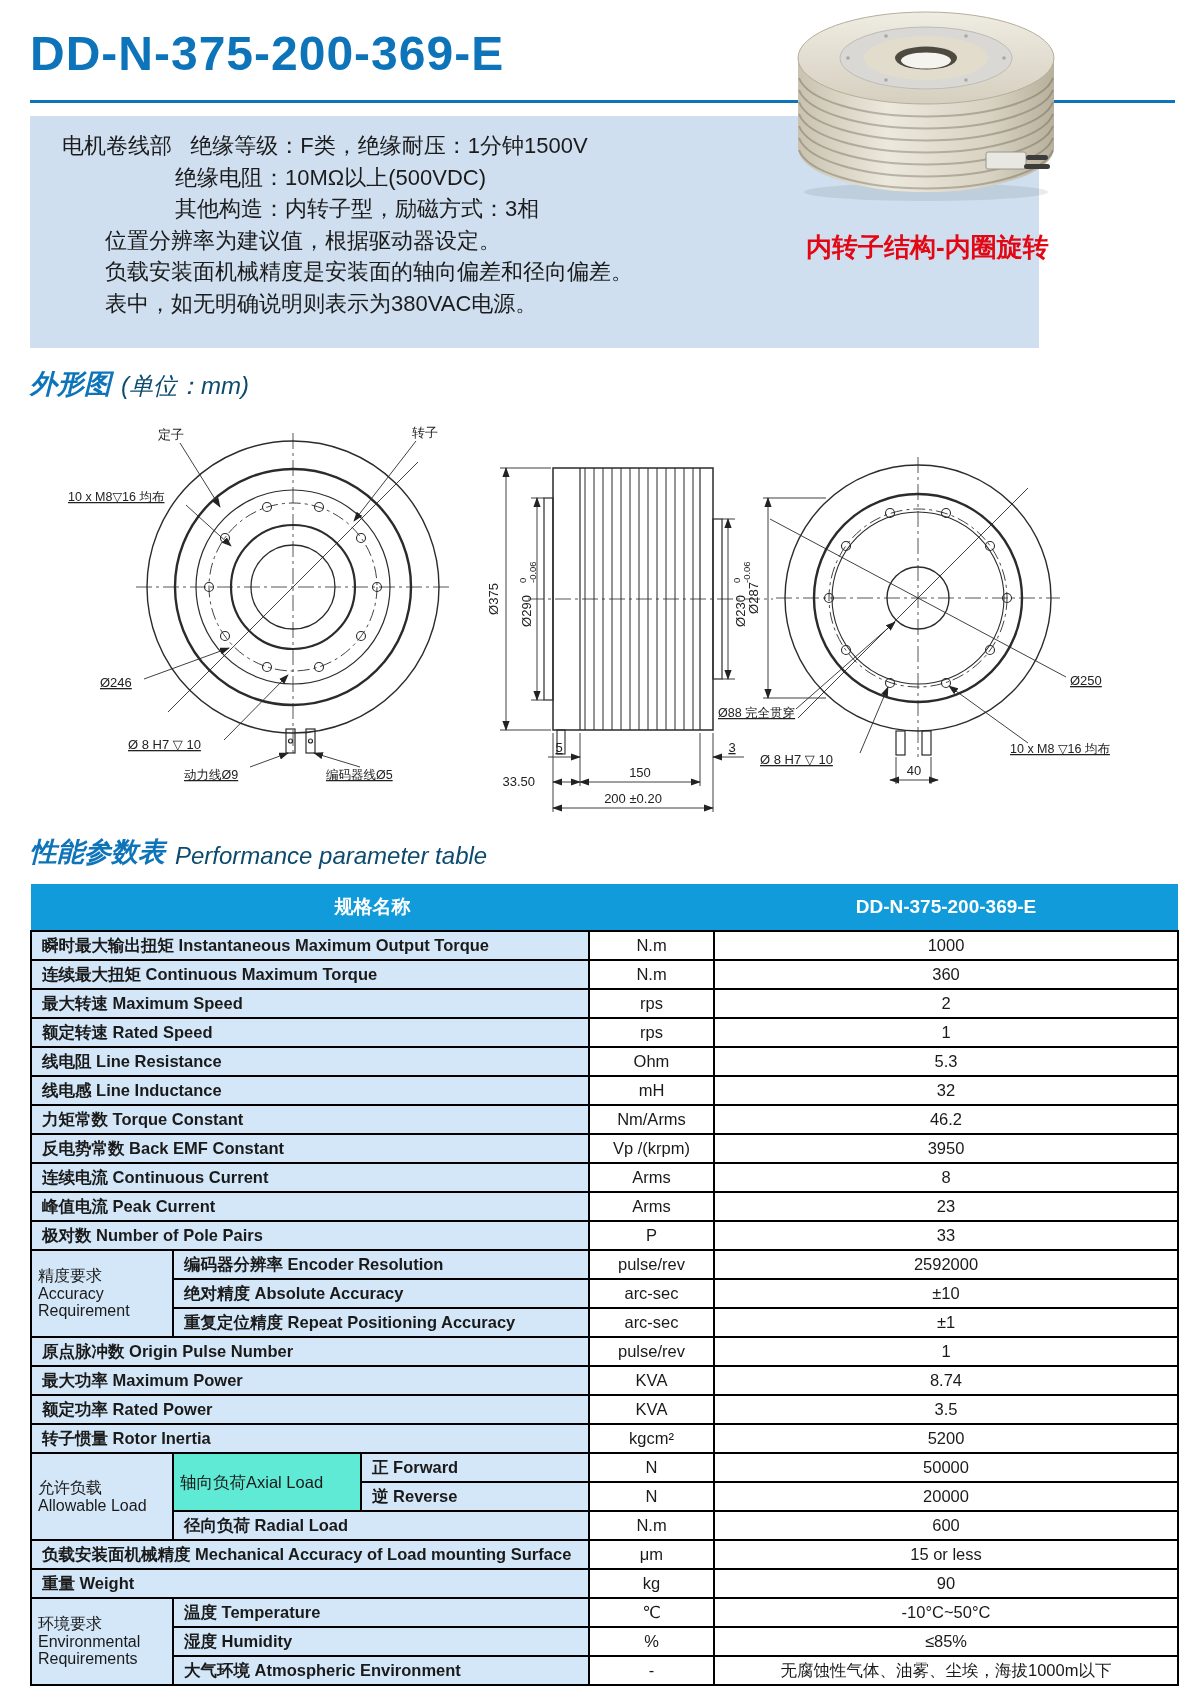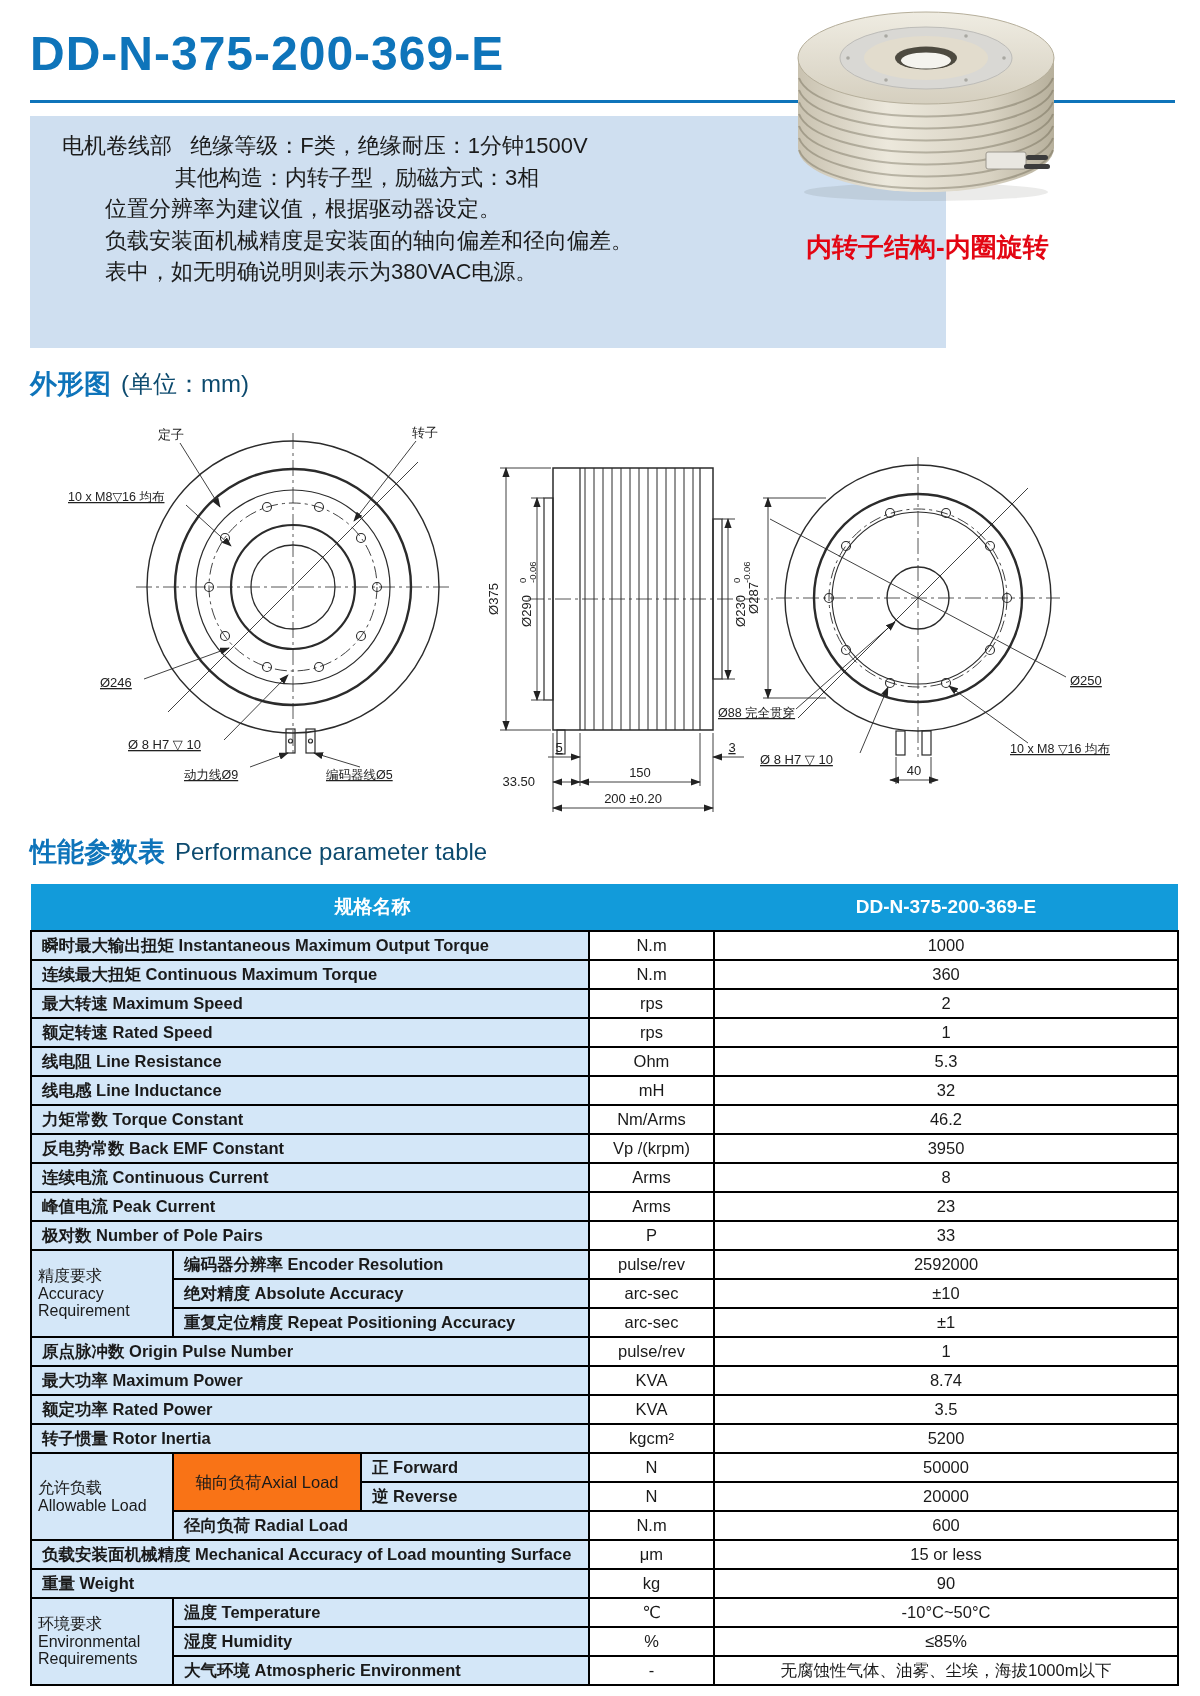--- a/index.html
+++ b/index.html
@@ -3,62 +3,63 @@
 <meta charset="utf-8">
 <style>
   html,body{margin:0;padding:0;background:#ffffff;}
   body{font-family:"Liberation Sans","DejaVu Sans",sans-serif;color:#1a1a1a;}
   .page{position:relative;width:1200px;height:1696px;background:#fff;overflow:hidden;}
 
   .doc-title{position:absolute;left:30px;top:26px;font-size:48px;font-weight:bold;
              color:#0e74ba;letter-spacing:1px;margin:0;}
   .title-rule{position:absolute;left:30px;top:100px;width:1145px;height:3px;background:#0e74ba;}
 
-  .info-box{position:absolute;left:30px;top:116px;width:916px;height:232px;background:#cfdff0;}
+  .info-box{position:absolute;left:30px;top:116px;width:1009px;height:232px;background:#cfdff0;}
   .info-line{font-size:22px;line-height:31.5px;color:#1b1b1b;font-weight:500;white-space:pre-wrap;}
   .info-box .inner{padding-top:14px;}
   .ind-a{margin-left:32px;}
   .ind-b{margin-left:145px;}
   .ind-c{margin-left:18px;}
   .ind-d{margin-left:75px;}
 
   .motor-svg{position:absolute;left:790px;top:6px;z-index:5;}
   .motor-caption{position:absolute;left:806px;top:230px;z-index:6;font-size:26px;font-weight:bold;color:#e30613;}
 
-  .section-heading{position:absolute;left:30px;display:flex;align-items:center;gap:10px;}
+  .section-heading{position:absolute;left:30px;display:flex;align-items:flex-end;gap:10px;font-style:italic;}
   .sh-outline{top:366px;}
   .sh-perf{top:834px;}
   .section-heading .zh{font-size:27px;font-weight:bold;color:#0e74ba;}
   .section-heading .suffix{font-size:24px;color:#0c4a6e;}
 
   .drawing-svg{position:absolute;left:28px;top:415px;}
   .drawing-svg text{fill:#222;}
 
   .perf-table{position:absolute;left:30px;top:884px;width:1147px;border-collapse:collapse;table-layout:fixed;}
   .perf-table td{border:2px solid #000;height:27px;padding:0 6px;font-size:16.5px;line-height:1.12;
                  overflow:hidden;}
   .perf-table tr.thead td{background:#129bda;color:#fff;font-size:19px;font-weight:bold;
                           text-align:center;border:none;height:46px;}
   .lbl{background:#d4e7f8;text-align:left;padding-left:10px !important;white-space:nowrap;font-weight:bold;}
   .grp{background:#d4e7f8;white-space:pre-line;font-size:16px !important;}
-  .sub{background:#f97316;text-align:center;white-space:nowrap;}
+  .sub{background:#5eead4;white-space:nowrap;}
   .unit{text-align:center;background:#fff;}
   .val{text-align:center;background:#fff;}
 </style>
 </head>
 <body>
 
 <div class="page">
 
   <h1 class="doc-title">DD-N-375-200-369-E</h1>
   <div class="title-rule"></div>
 
   <div class="info-box">
     <div class="inner">
       <div class="info-line ind-a">电机卷线部   绝缘等级：F类，绝缘耐压：1分钟1500V</div>
+      <div class="info-line ind-b">绝缘电阻：10MΩ以上(500VDC)</div>
       <div class="info-line ind-b">其他构造：内转子型，励磁方式：3相</div>
       <div class="info-line ind-d">位置分辨率为建议值，根据驱动器设定。</div>
       <div class="info-line ind-d">负载安装面机械精度是安装面的轴向偏差和径向偏差。</div>
       <div class="info-line ind-d">表中，如无明确说明则表示为380VAC电源。</div>
     </div>
   </div>
 
   <svg class="motor-svg" width="272" height="196" viewBox="0 0 272 196">
     <defs>
       <linearGradient id="bodyG" x1="0" y1="0" x2="1" y2="0">

